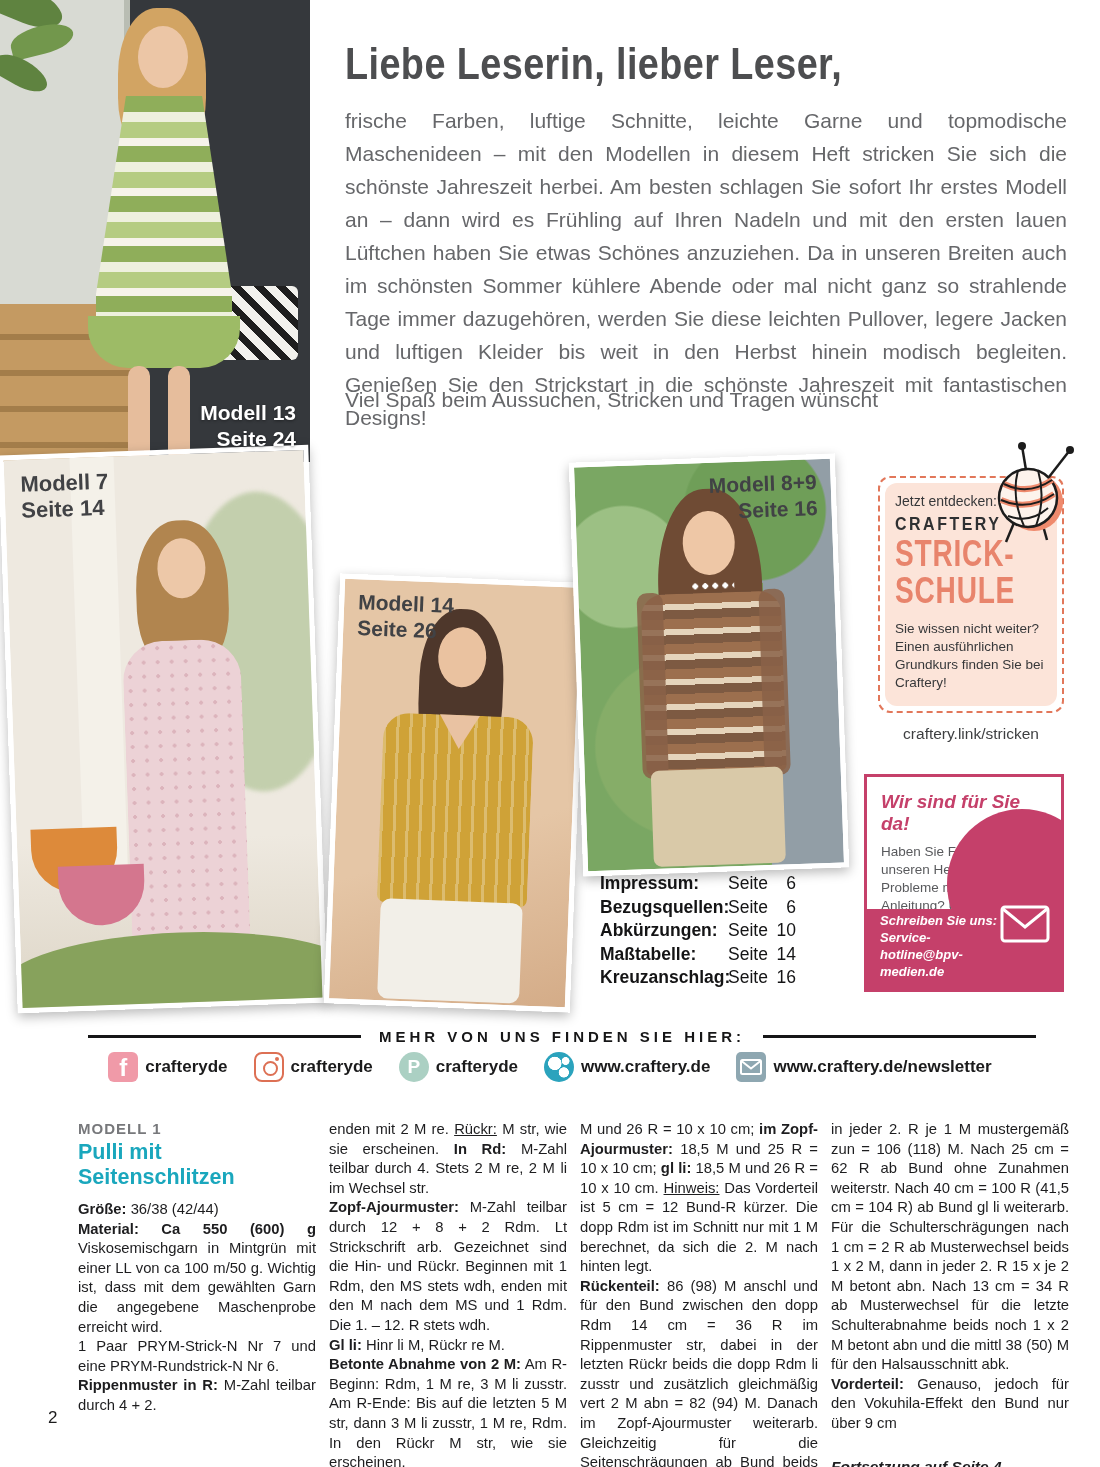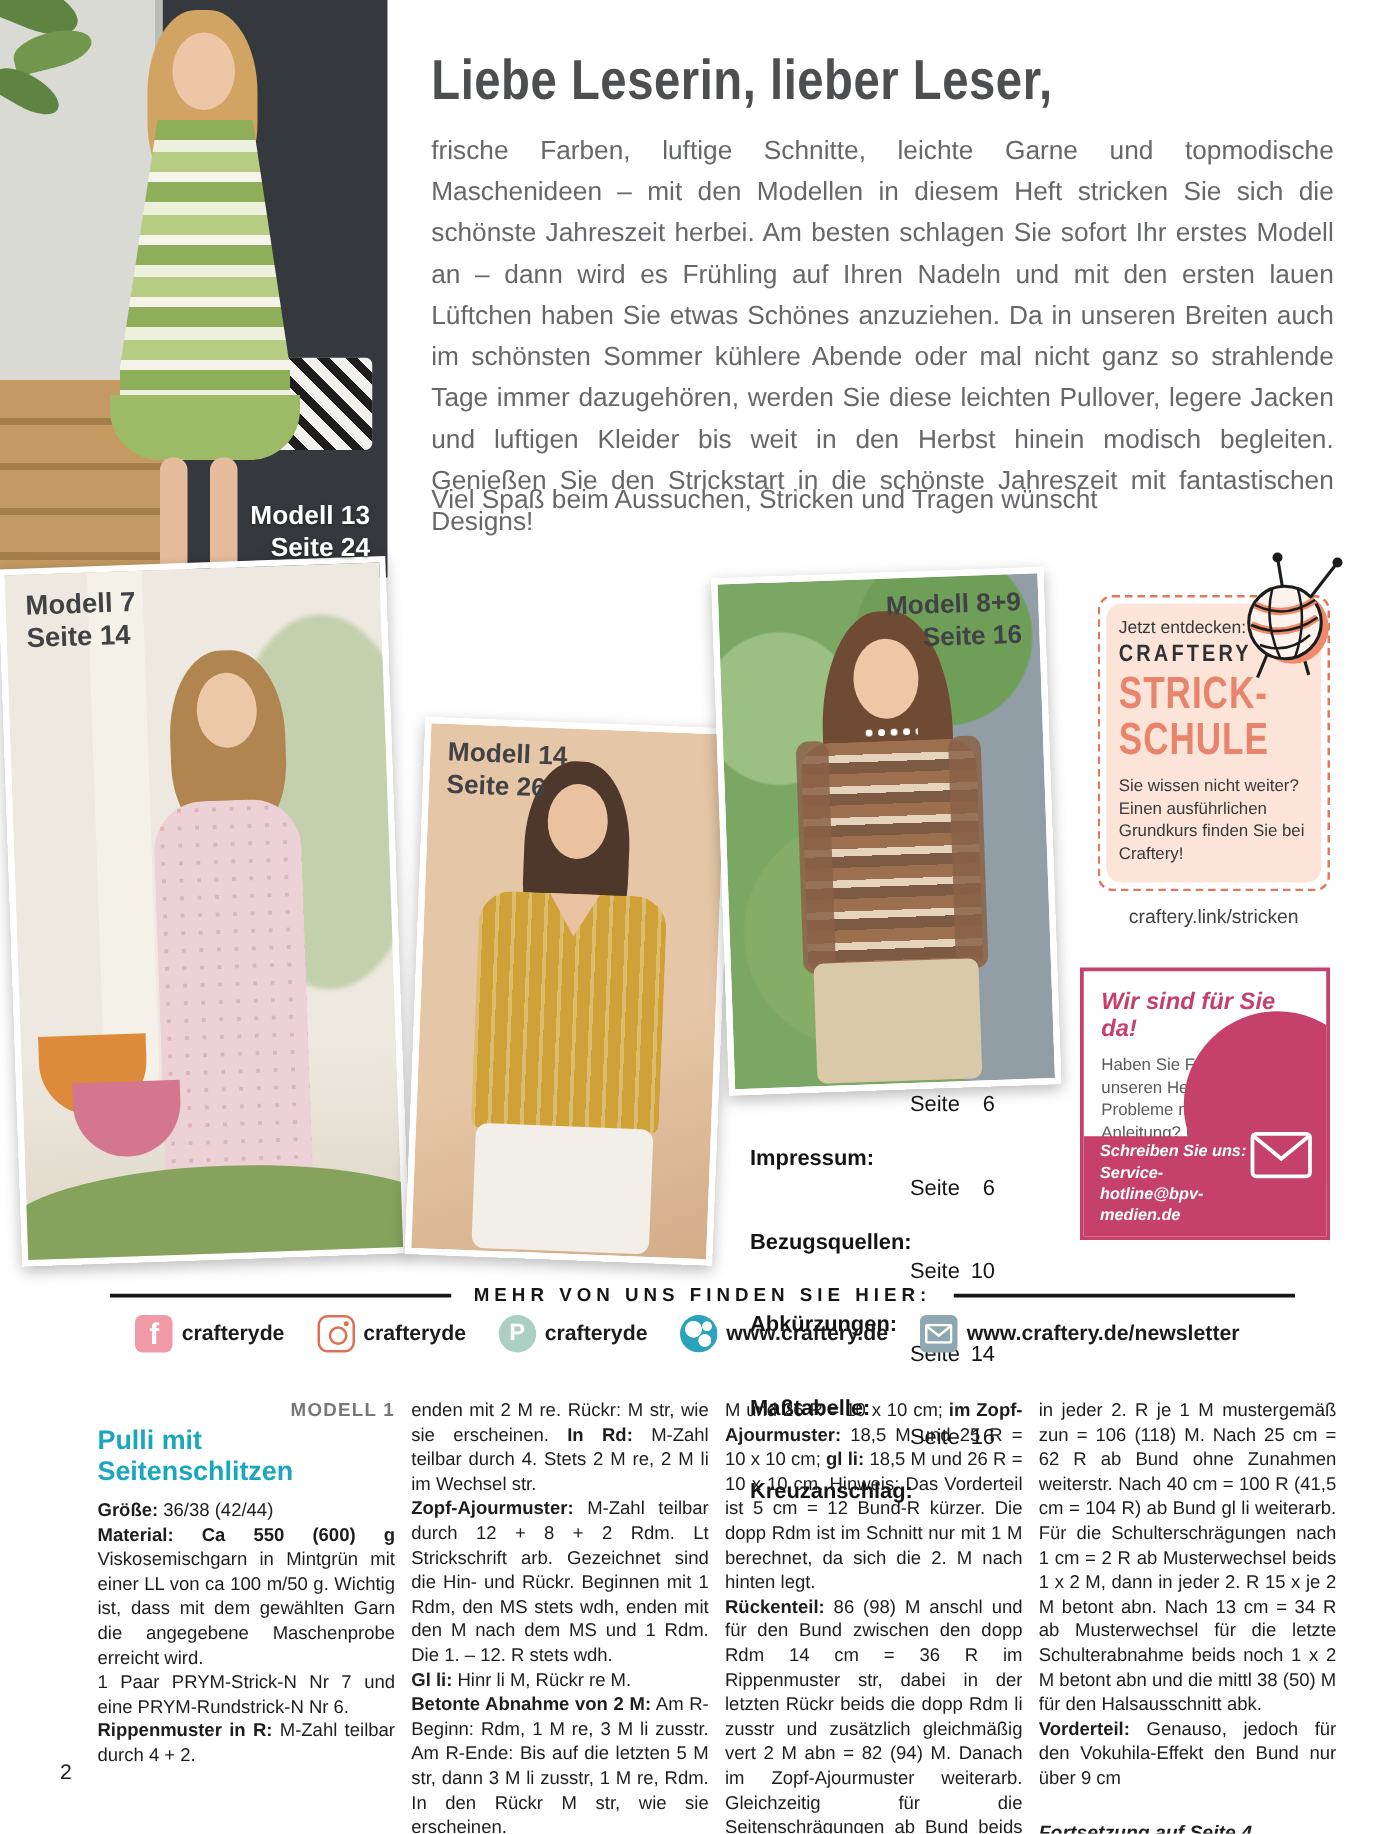--- a/index.html
+++ b/index.html
@@ -96,21 +96,21 @@
   #service .sbody{margin:0 14px;font-size:13.5px;line-height:18px;color:#595a5d;}
   #service .bump{position:absolute;right:-36px;bottom:30px;width:150px;height:150px;border-radius:50%;background:#c5406a;}
   #service .sbottom{position:absolute;left:0;right:0;bottom:0;height:80px;background:#c5406a;}
   #service .cta{position:absolute;left:13px;bottom:9px;width:118px;color:#fff;font-weight:700;font-style:italic;
     font-size:13px;line-height:17px;}
   #service .env{position:absolute;right:11px;bottom:46px;}
 
   
   #contents{left:600px;top:872px;width:210px;font-size:17.5px;line-height:23.5px;color:#141415;}
   #contents .row{display:grid;grid-template-columns:128px 44px 24px;}
-  #contents .lbl{font-weight:700;margin-top:43px;}
+  #contents .lbl{font-weight:700;}
   #contents .num{text-align:right;}
 
   
   #social-head{left:88px;right:64px;top:1028px;display:flex;align-items:center;gap:18px;}
   #social-head .rule{flex:1;height:3px;background:#161617;}
   #social-head .txt{font-size:15px;font-weight:700;letter-spacing:4px;color:#161617;white-space:nowrap;}
   #social-row{left:0;right:0;top:1046px;display:flex;justify-content:center;align-items:center;gap:26px;height:42px;}
   .slink{display:flex;align-items:center;gap:7px;cursor:pointer;}
   .slabel{font-size:17px;font-weight:600;color:#1b1b1c;}
   .icn{width:30px;height:30px;flex:0 0 30px;position:relative;}
@@ -122,25 +122,25 @@
   .icn.globe{background:#2ba3bd;border-radius:50%;
     background-image:radial-gradient(circle at 36% 38%,#fff 0 24%,transparent 26%),
                      radial-gradient(circle at 66% 68%,#fff 0 17%,transparent 19%),
                      radial-gradient(circle at 72% 30%,#fff 0 12%,transparent 14%);}
   .icn.news{background:#8ea7b1;border-radius:5px;}
   .icn.news svg{position:absolute;left:4px;top:7px;}
 
   
   #article{left:78px;top:1120px;width:992px;display:flex;gap:13px;}
   .col{width:238px;flex:0 0 238px;}
-  .kicker{font-size:15px;font-weight:700;letter-spacing:1px;color:#77787b;text-align:right;}
+  .kicker{font-size:15px;font-weight:700;letter-spacing:1px;color:#77787b;}
   .atitle{font-size:21.5px;font-weight:700;color:#1aa7bd;margin:3px 0 10px;}
   .ap{margin:0;font-size:14.8px;line-height:19.6px;text-align:justify;color:#1d1d1f;}
   .ap .b{font-weight:700;}
-  .ap .u{}
+  .ap .u{text-decoration:underline;}
   .continuation{margin-top:24px;font-size:15.5px;font-weight:700;font-style:italic;color:#1d1d1f;}
 
   #pageno{left:48px;top:1408px;font-size:17px;color:#1b1b1c;}
 </style>
 </head>
 <body>
 
 <div id="page">
 
   <div class="photo p13" style="left:0;top:0;width:310px;height:462px;">

